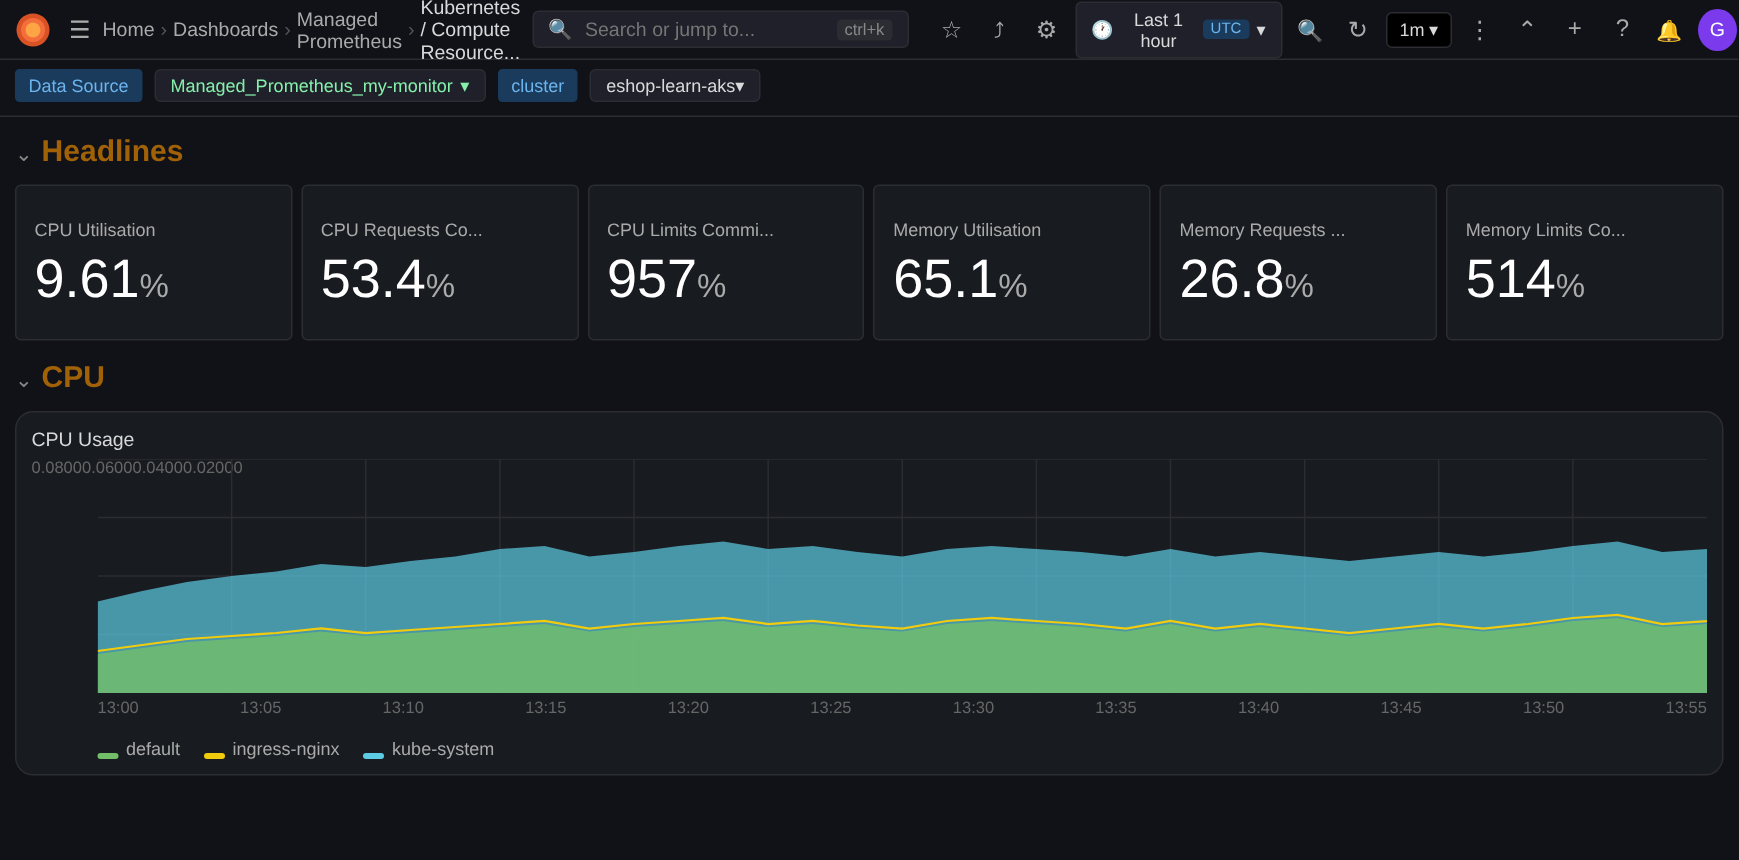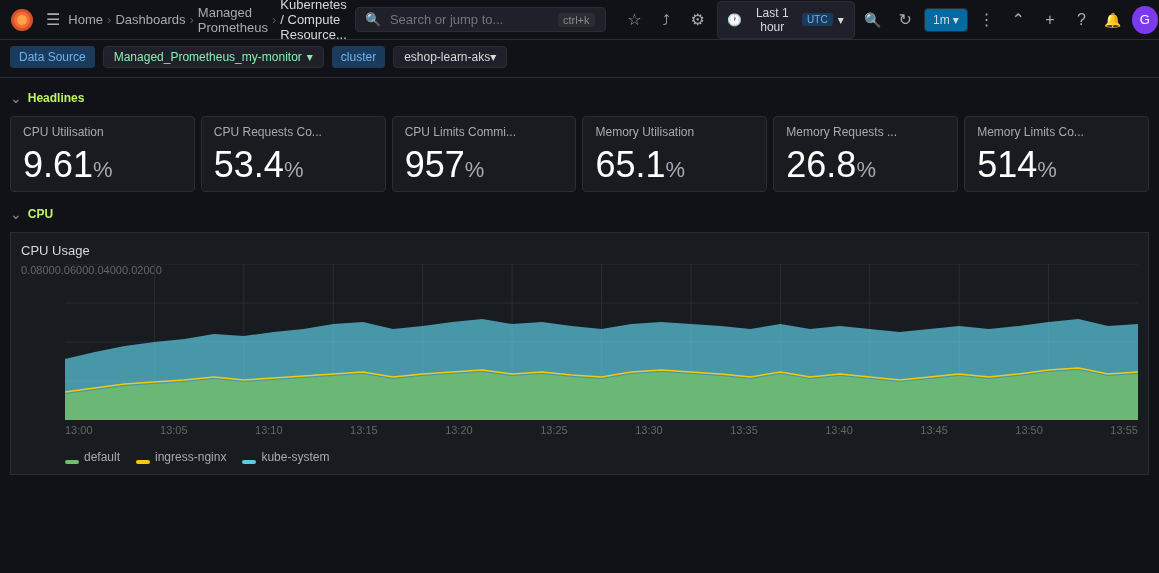--- a/index.html
+++ b/index.html
@@ -71,21 +71,21 @@
       display: flex; align-items: center; gap: 5px;
       background: #1f2029; border: 1px solid #2c2d33;
       border-radius: 4px; padding: 4px 10px;
       color: #d8d9da; cursor: pointer; font-size: 12px;
     }
     .utc-badge {
       background: #1a3b5c; color: #6cb4ee;
       border-radius: 3px; padding: 1px 5px; font-size: 10px;
     }
     .interval-btn {
-      background: #0369a1; border: 1px solid #2c2d33;
+      background: #000000; border: 1px solid #2c2d33;
       border-radius: 4px; padding: 4px 8px;
       color: #d8d9da; cursor: pointer; font-size: 12px;
       display: flex; align-items: center; gap: 3px;
     }
     .avatar {
       width: 28px; height: 28px; border-radius: 50%;
       background: #7c3aed; display: flex; align-items: center;
       justify-content: center; color: white; font-size: 13px;
       cursor: pointer;
     }
@@ -131,50 +131,50 @@
     }
 
     
     .section-header {
       display: flex; align-items: center; gap: 6px;
       padding: 4px 0; margin-bottom: 6px;
       cursor: pointer;
     }
     .section-header .chevron { color: #888; font-size: 14px; }
     .section-title {
-      font-size: 12px; font-weight: 600; color: #bef264;
+      font-size: 20px; font-weight: 600; color: #a16207;
     }
 
     
     .metric-cards {
       display: flex; gap: 6px; margin-bottom: 10px;
     }
     .metric-card {
       flex: 1;
       background: #181b1f;
       border: 1px solid #2c2d33;
       border-radius: 4px;
-      padding: 8px 12px;
+      padding: 22px 12px;
       min-width: 0;
     }
     .metric-label {
       font-size: 12px; color: #aaa; margin-bottom: 8px;
       white-space: nowrap; overflow: hidden; text-overflow: ellipsis;
     }
     .metric-value {
       font-size: 36px; font-weight: 300; color: #fff; line-height: 1;
     }
     .metric-unit { font-size: 22px; color: #aaa; }
 
     
     .cpu-section { margin-top: 4px; }
     .chart-container {
       background: #181b1f;
       border: 1px solid #2c2d33;
-      border-radius: 0;
+      border-radius: 12px;
       padding: 10px;
     }
     .chart-title {
       font-size: 13px; color: #d8d9da; margin-bottom: 6px;
     }
     .chart-area {
       position: relative;
       height: 180px;
     }
     .y-axis {

